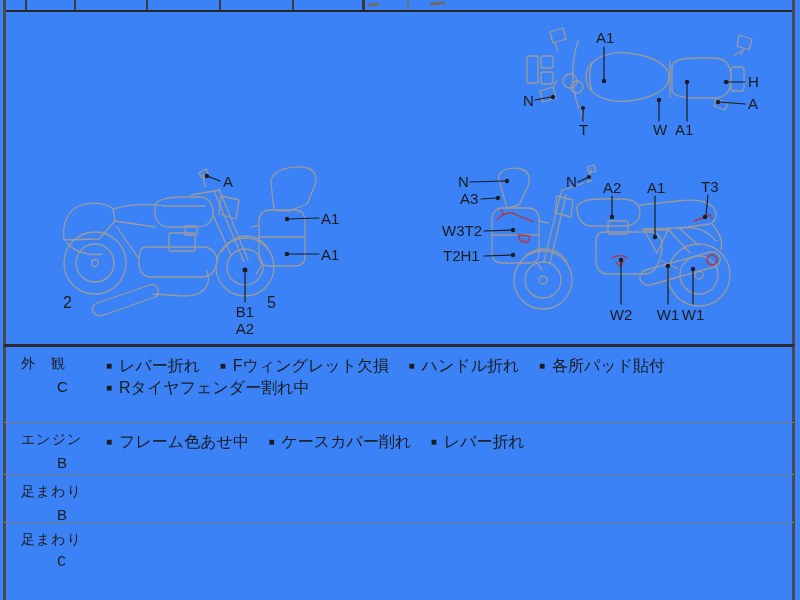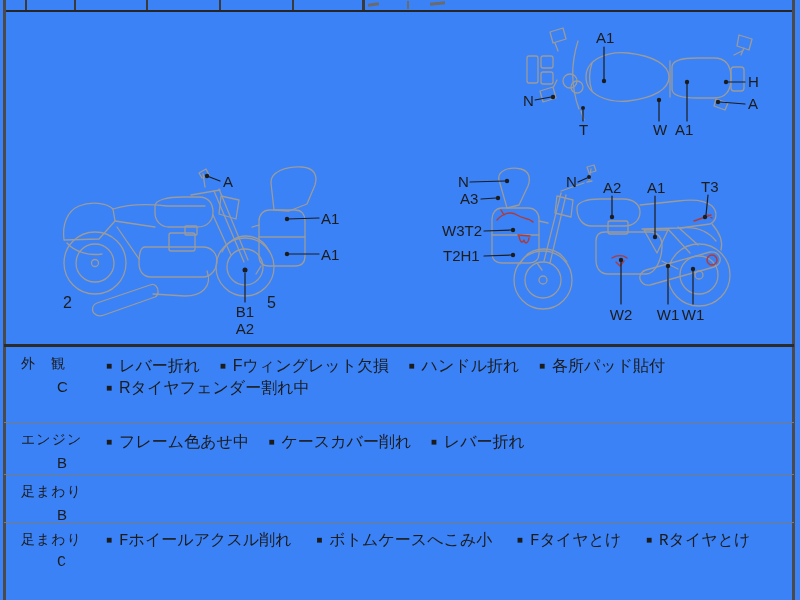--- a/index.html
+++ b/index.html
@@ -257,22 +257,16 @@
         <div class="cat">足まわり</div>
         <div class="grade">B</div>
       </div>
     </div>
 
     <div class="grow last" style="height:77px">
       <div class="cat-cell">
         <div class="cat">足まわり</div>
         <div class="grade">C</div>
       </div>
-      <div class="items">
-        <span class="it"><span class="bullet">■</span><span class="itx">Fホイールアクスル削れ</span></span>
-        <span class="it"><span class="bullet">■</span><span class="itx">ボトムケースへこみ小</span></span>
-        <span class="it"><span class="bullet">■</span><span class="itx">Fタイヤとけ</span></span>
-        <span class="it"><span class="bullet">■</span><span class="itx">Rタイヤとけ</span></span>
-      </div>
     </div>
 
   </div>
 </div>
 
 </body></html>

